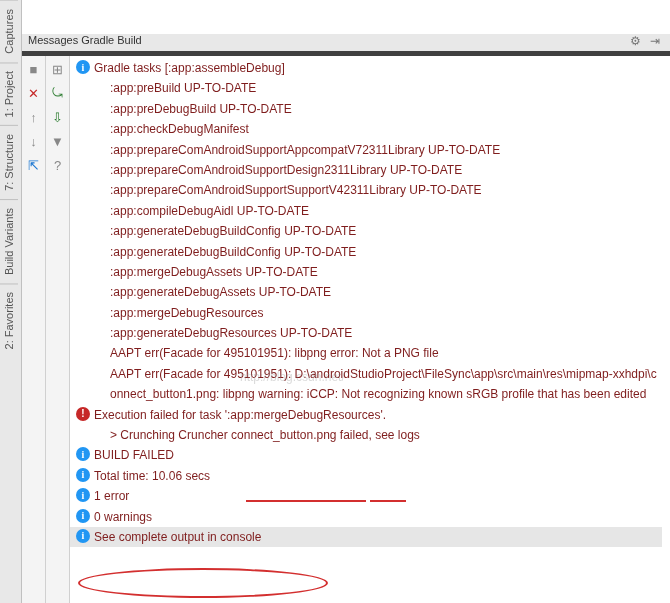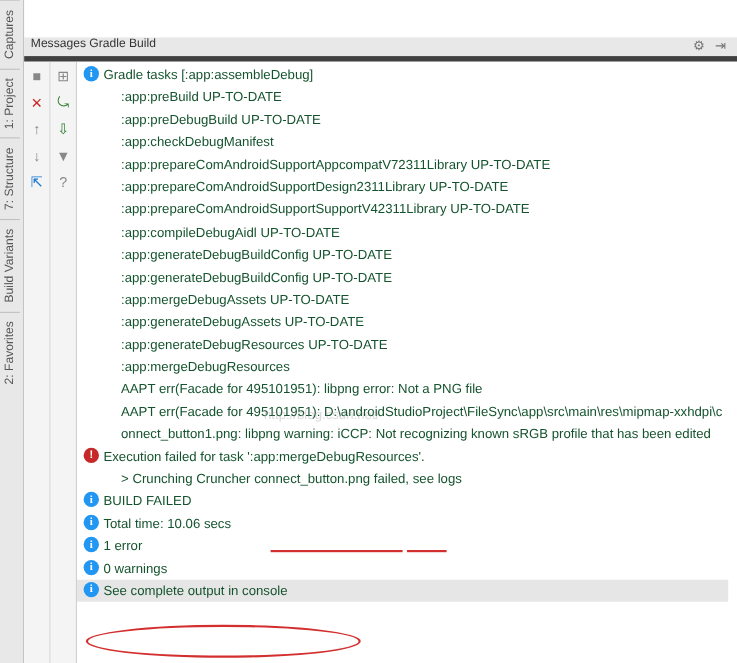--- a/index.html
+++ b/index.html
@@ -141,21 +141,21 @@
       background: #c62828;
       color: #fff;
       font-size: 10px;
       font-weight: bold;
       display: flex;
       align-items: center;
       justify-content: center;
     }
     .msg-text {
       flex: 1;
-      color: #14532d;
+      color: #7f1d1d;
       padding-left: 2px;
       word-break: break-all;
     }
     .msg-text.indent1 { padding-left: 18px; }
     .watermark {
       position: absolute;
       top: 370px;
       left: 240px;
       color: rgba(150,150,150,0.35);
       font-size: 12px;
@@ -264,25 +264,25 @@
         <div class="msg-row">
           <span class="msg-icon"></span>
           <span class="msg-text indent1">:app:mergeDebugAssets UP-TO-DATE</span>
         </div>
         <div class="msg-row">
           <span class="msg-icon"></span>
           <span class="msg-text indent1">:app:generateDebugAssets UP-TO-DATE</span>
         </div>
         <div class="msg-row">
           <span class="msg-icon"></span>
+          <span class="msg-text indent1">:app:mergeDebugResources</span>
+        </div>
+        <div class="msg-row">
+          <span class="msg-icon"></span>
           <span class="msg-text indent1">:app:generateDebugResources UP-TO-DATE</span>
-        </div>
-        <div class="msg-row">
-          <span class="msg-icon"></span>
-          <span class="msg-text indent1">:app:mergeDebugResources</span>
         </div>
         <div class="msg-row">
           <span class="msg-icon"></span>
           <span class="msg-text indent1">AAPT err(Facade for 495101951): libpng error: Not a PNG file</span>
         </div>
         <div class="msg-row">
           <span class="msg-icon"></span>
           <span class="msg-text indent1">AAPT err(Facade for 495101951): D:\androidStudioProject\FileSync\app\src\main\res\mipmap-xxhdpi\connect_button1.png: libpng warning: iCCP: Not recognizing known sRGB profile that has been edited</span>
         </div>
         <div class="msg-row">

